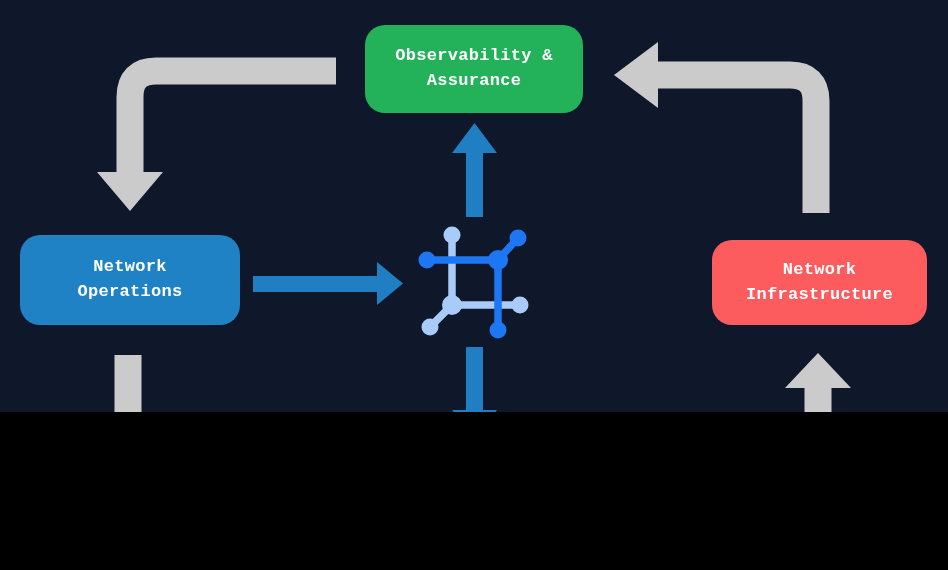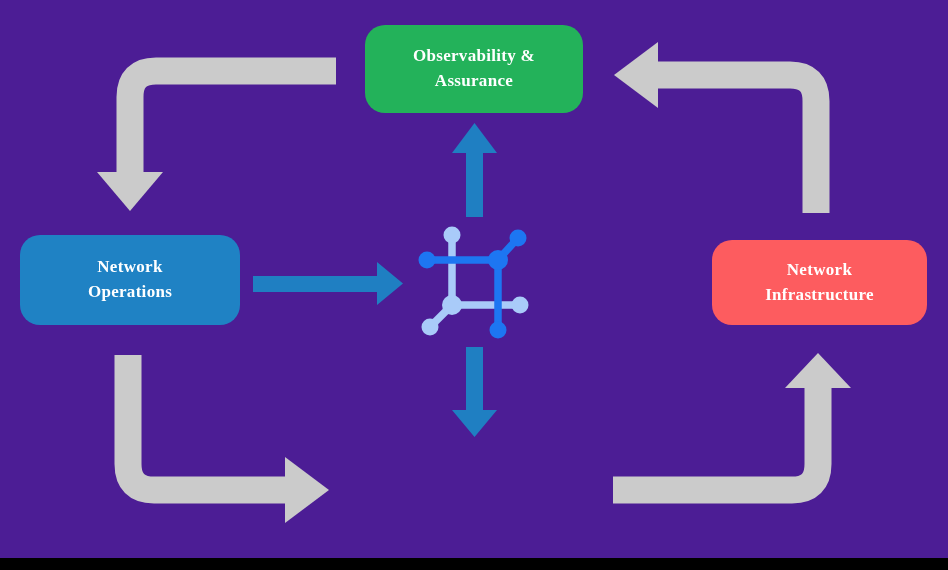--- a/index.html
+++ b/index.html
@@ -3,24 +3,24 @@
 <meta charset="utf-8">
 <style>
   html, body {
     margin: 0;
     padding: 0;
     background: #000000;
   }
   .canvas {
     position: relative;
     width: 948px;
-    height: 558px;
-    background: #4c1d95;
+    height: 412px;
+    background: #0f172a;
     overflow: hidden;
-    font-family: Liberation Serif, serif;
+    font-family: Liberation Mono, monospace;
   }
   .arrows-layer {
     position: absolute;
     left: 0; top: 0;
     width: 948px;
     height: 570px;
   }
   .node-box {
     position: absolute;
     border-radius: 20px;

